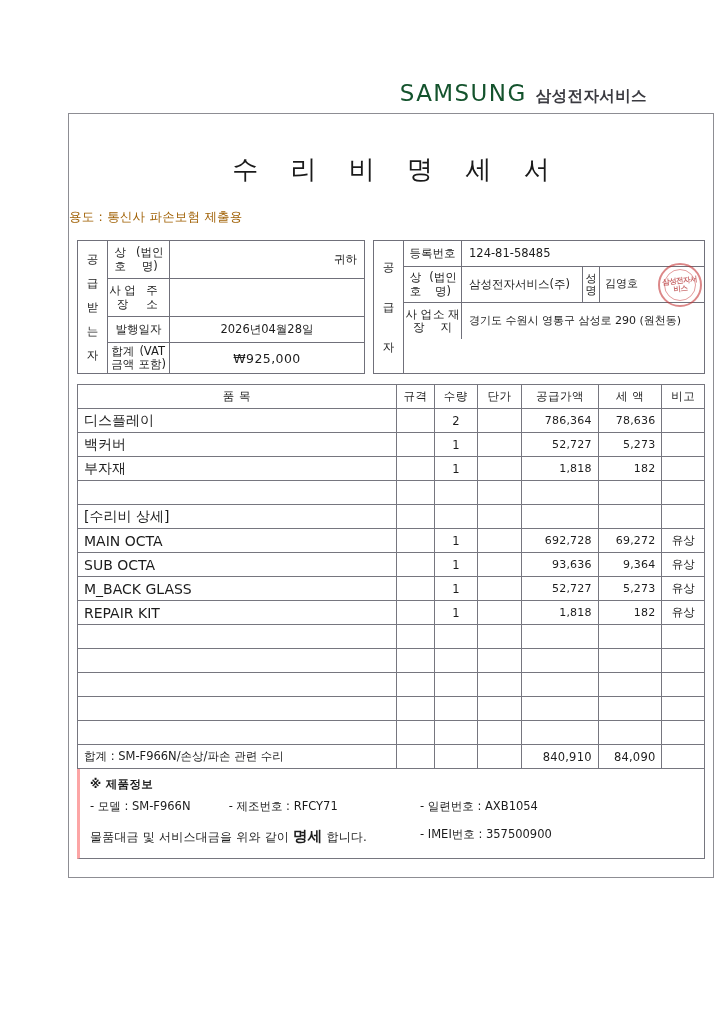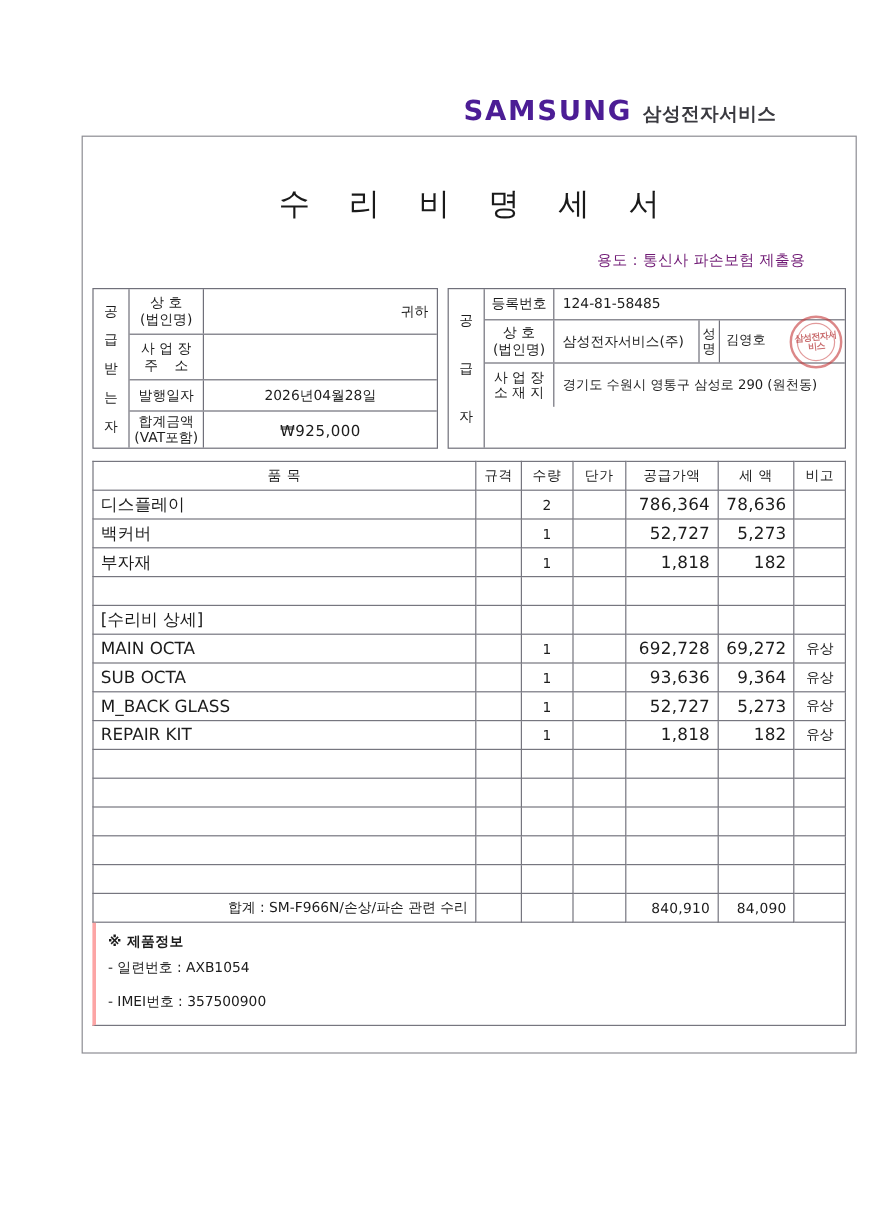--- a/index.html
+++ b/index.html
@@ -21,23 +21,23 @@
     position: absolute;
     top: 80px;
     right: 78px;
     display: flex;
     align-items: baseline;
     gap: 9px;
   }
   .brand-samsung {
     font-family: "DejaVu Sans", "Liberation Sans", sans-serif;
     font-size: 23px;
-    font-weight: 700;
+    font-weight: 400;
     letter-spacing: 1.4px;
-    color: #4c1d95;
+    color: #14532d;
   }
   .brand-kr {
     font-size: 15.5px;
     font-weight: 600;
     letter-spacing: 0.4px;
     color: #3a3a40;
   }
 
   
   .doc-frame {
@@ -55,23 +55,23 @@
   .doc-title {
     text-align: center;
     font-size: 26px;
     letter-spacing: 12px;
     font-weight: 500;
     color: #1a1a1a;
     margin-top: 38px;
     padding-left: 12px;
   }
   .doc-purpose {
-    text-align: right;
+    text-align: left;
     font-size: 12.5px;
-    color: #701a75;
+    color: #a16207;
     margin-top: 22px;
     padding-right: 42px;
     letter-spacing: 0.2px;
   }
 
   
   .parties {
     display: flex;
     margin: 14px 8px 0 8px;
     gap: 8px;
@@ -110,21 +110,21 @@
     border-bottom: 1px solid #70707a;
     min-height: 24px;
     box-sizing: border-box;
   }
   .prow:last-child { border-bottom: none; }
 
   .pkey {
     width: 62px;
     border-right: 1px solid #70707a;
     display: flex;
-    flex-direction: column;
+    flex-direction: row;
     align-items: center;
     justify-content: center;
     text-align: center;
     line-height: 1.15;
     padding: 2px 1px;
     box-sizing: border-box;
     font-size: 11.5px;
   }
   .pkey .spread { letter-spacing: 5px; padding-left: 5px; }
   .pval {
@@ -227,24 +227,24 @@
   }
   th.c-item { letter-spacing: 8px; padding-left: 8px; }
   .c-item  { width: 300px; }
   .c-spec  { width: 36px; }
   .c-qty   { width: 40px; }
   .c-price { width: 42px; }
   .c-supply{ width: 72px; }
   .c-tax   { width: 60px; }
   .c-note  { width: 40px; }
 
-  td.num { text-align: right; font-size: 14px; letter-spacing: 0.2px; }
+  td.num { text-align: right; font-size: 11px; letter-spacing: 0.2px; }
   td.ctr { text-align: center; }
   td.item-name { text-align: left; font-size: 14px; padding-left: 8px; }
-  tr.total-row td { font-size: 11.5px; text-align: right; }
+  tr.total-row td { font-size: 11.5px; }
 
   
   .prodinfo {
     margin: 0 8px;
     border-left: 3px solid #fca5a5;
     border-right: 1px solid #76767f;
     border-bottom: 1px solid #76767f;
     box-sizing: border-box;
     padding: 8px 10px 12px 10px;
     font-size: 11.5px;
@@ -511,20 +511,29 @@
         <td class="num">840,910</td>
         <td class="num">84,090</td>
         <td class="ctr"></td>
       </tr>
     </tfoot>
   </table>
 
   <div class="prodinfo">
     <div class="pi-title">※ 제품정보</div>
     <div class="pi-grid">
+      <div class="pi-left">
+        <div class="pi-line">
+          <span class="pi-inline pi-model">- 모델 : SM-F966N</span>
+          <span class="pi-inline">- 제조번호 : RFCY71</span>
+        </div>
+        <div class="pi-line statement">
+          <span>물품대금 및 서비스대금을 위와 같이</span><span class="emph">명세</span><span>합니다.</span>
+        </div>
+      </div>
       <div class="pi-right">
         <div class="pi-line">- 일련번호 : AXB1054</div>
         <div class="pi-line">- IMEI번호 : 357500900</div>
       </div>
     </div>
   </div>
 
 </div>
 
 </body></html>

